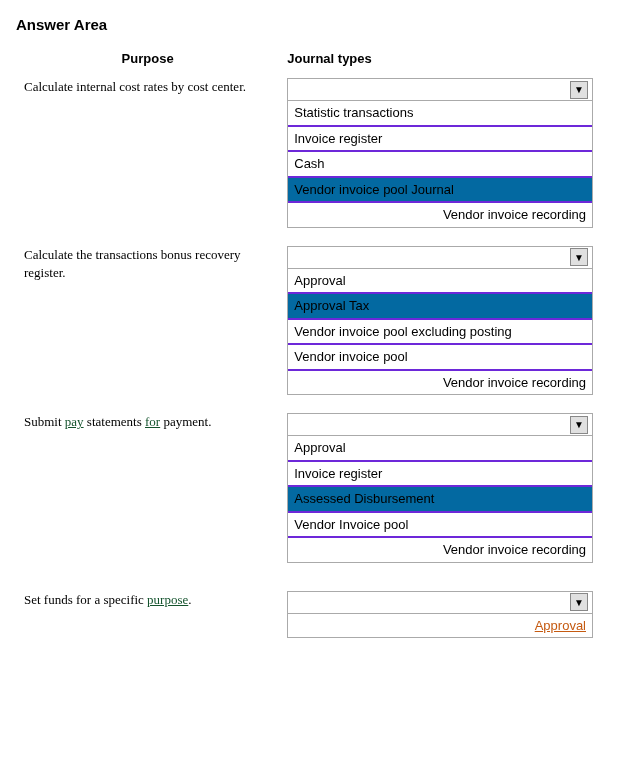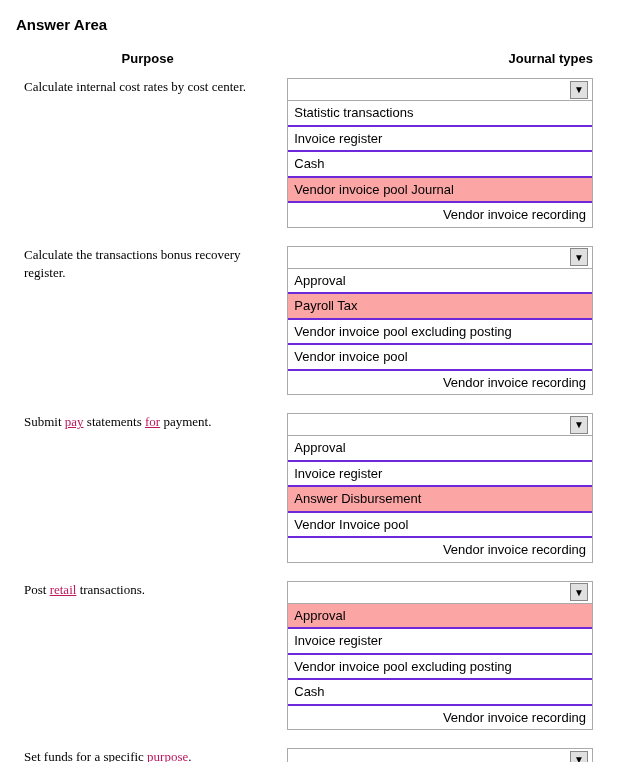--- a/index.html
+++ b/index.html
@@ -15,40 +15,40 @@
       font-weight: bold;
       margin-bottom: 14px;
     }
     .answer-table {
       width: 100%;
       border-collapse: collapse;
     }
     .answer-table thead th {
       font-weight: bold;
       padding: 4px 8px 8px 8px;
-      text-align: right;
+      text-align: left;
     }
     .answer-table thead th:first-child {
       text-align: center;
       width: 45%;
     }
     .answer-table thead th:last-child {
       width: 55%;
     }
     .answer-table tbody td {
       vertical-align: top;
       padding: 4px 8px;
     }
     .purpose-cell {
       padding-top: 8px;
       line-height: 1.4;
       font-family: Liberation Serif, serif;
     }
     .purpose-cell .blue-link {
-      color: #be185d;
+      color: #14532d;
       text-decoration: underline;
     }
     .dropdown-container {
       border: 1px solid #aaa;
       min-width: 270px;
     }
     .dropdown-header {
       display: flex;
       justify-content: flex-end;
       align-items: center;
@@ -71,21 +71,21 @@
     .dropdown-item {
       padding: 2px 6px;
       line-height: 1.5;
       border-bottom: 2px solid #6d28d9;
     }
     .dropdown-item:last-child {
       border-bottom: none;
       text-align: right;
     }
     .dropdown-item.highlighted {
-      background-color: #fca5a5;
+      background-color: #0369a1;
     }
     .dropdown-item.orange-text {
       color: #c55a11;
       text-decoration: underline;
     }
     .row-spacer {
       height: 10px;
     }
   </style>
 </head>
@@ -120,62 +120,47 @@
         <td colspan="2"></td>
       </tr>
       <tr>
         <td class="purpose-cell">Calculate the transactions bonus recovery register.</td>
         <td>
           <div class="dropdown-container">
             <div class="dropdown-header">
               <div class="dropdown-arrow">▼</div>
             </div>
             <div class="dropdown-item">Approval</div>
-            <div class="dropdown-item highlighted">Payroll Tax</div>
+            <div class="dropdown-item highlighted">Approval Tax</div>
             <div class="dropdown-item">Vendor invoice pool excluding posting</div>
             <div class="dropdown-item">Vendor invoice pool</div>
             <div class="dropdown-item">Vendor invoice recording</div>
           </div>
         </td>
       </tr>
       <tr class="row-spacer">
         <td colspan="2"></td>
       </tr>
       <tr>
         <td class="purpose-cell">Submit <span class="blue-link">pay</span> statements <span class="blue-link">for</span> payment.</td>
         <td>
           <div class="dropdown-container">
             <div class="dropdown-header">
               <div class="dropdown-arrow">▼</div>
             </div>
             <div class="dropdown-item">Approval</div>
             <div class="dropdown-item">Invoice register</div>
-            <div class="dropdown-item highlighted">Answer Disbursement</div>
+            <div class="dropdown-item highlighted">Assessed Disbursement</div>
             <div class="dropdown-item">Vendor Invoice pool</div>
             <div class="dropdown-item">Vendor invoice recording</div>
           </div>
         </td>
       </tr>
       <tr class="row-spacer">
         <td colspan="2"></td>
-      </tr>
-      <tr>
-        <td class="purpose-cell">Post <span class="blue-link">retail</span> transactions.</td>
-        <td>
-          <div class="dropdown-container">
-            <div class="dropdown-header">
-              <div class="dropdown-arrow">▼</div>
-            </div>
-            <div class="dropdown-item highlighted">Approval</div>
-            <div class="dropdown-item">Invoice register</div>
-            <div class="dropdown-item">Vendor invoice pool excluding posting</div>
-            <div class="dropdown-item">Cash</div>
-            <div class="dropdown-item">Vendor invoice recording</div>
-          </div>
-        </td>
       </tr>
       <tr class="row-spacer">
         <td colspan="2"></td>
       </tr>
       <tr>
         <td class="purpose-cell">Set funds for a specific <span class="blue-link">purpose</span>.</td>
         <td>
           <div class="dropdown-container">
             <div class="dropdown-header">
               <div class="dropdown-arrow">▼</div>

